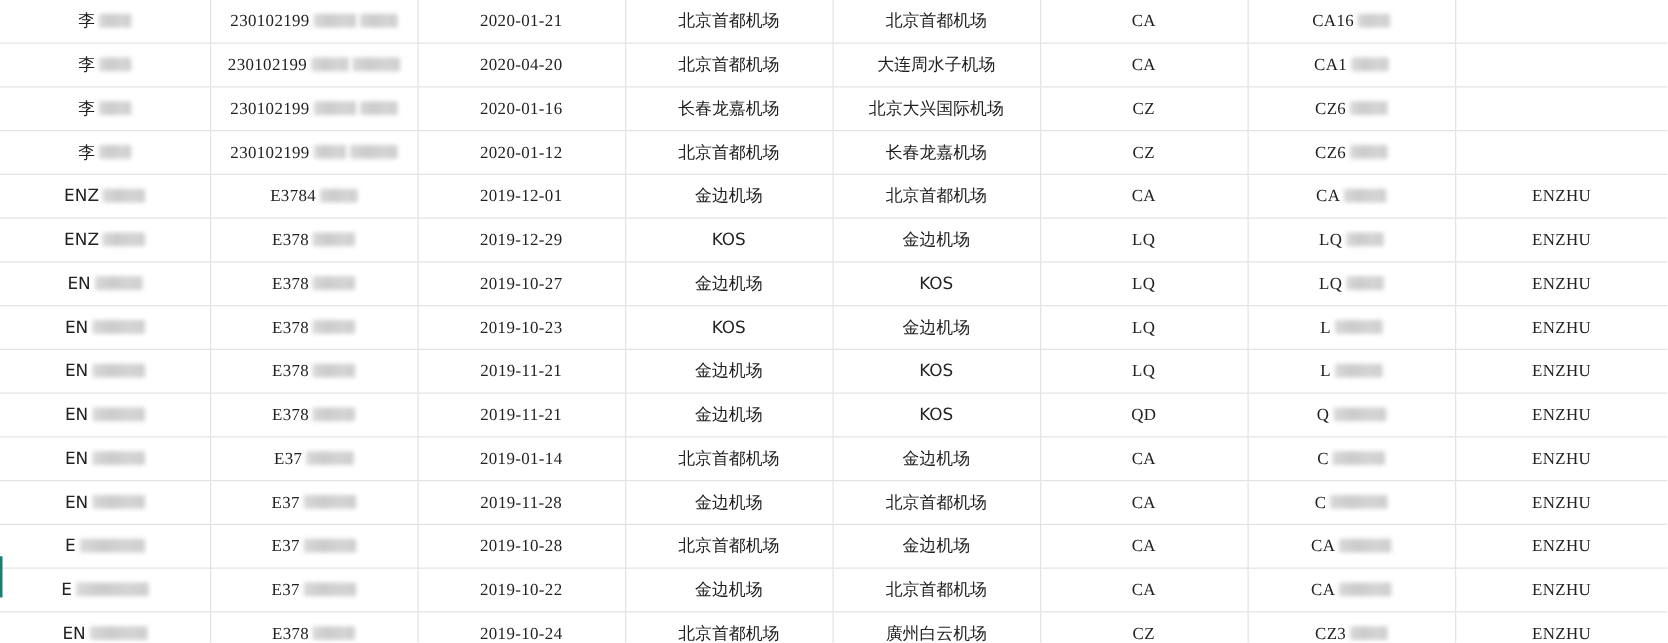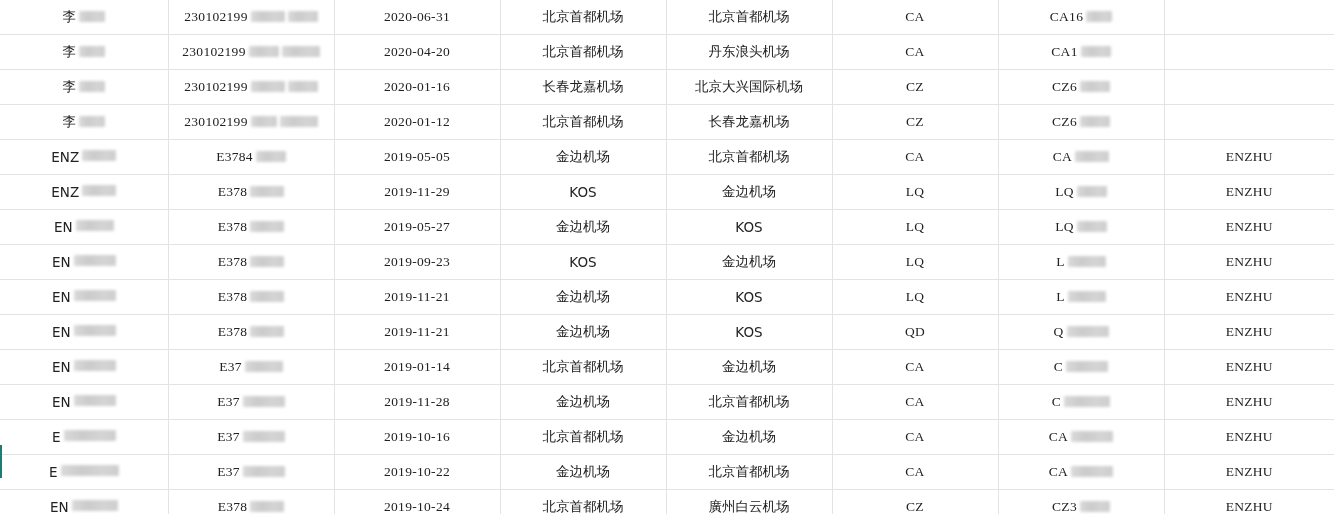--- a/index.html
+++ b/index.html
@@ -109,21 +109,21 @@
           <td><span class="cell-inner">
               <span class="cn">李</span>
               <span class="redact" style="width: 26px;"></span>
             </span></td>
           <td><span class="cell-inner">
               <span class="mono">230102199</span>
               <span class="redact" style="width: 34px;"></span>
               <span class="redact" style="width: 30px;"></span>
             </span></td>
           <td><span class="cell-inner">
-              <span class="mono">2020-06-31</span>
+              <span class="mono">2020-01-21</span>
             </span></td>
           <td><span class="cell-inner">
               <span class="cn">北京首都机场</span>
             </span></td>
           <td><span class="cell-inner">
               <span class="cn">北京首都机场</span>
             </span></td>
           <td><span class="cell-inner">
               <span class="mono">CA</span>
             </span></td>
@@ -143,21 +143,21 @@
               <span class="redact" style="width: 30px;"></span>
               <span class="redact" style="width: 38px;"></span>
             </span></td>
           <td><span class="cell-inner">
               <span class="mono">2020-04-20</span>
             </span></td>
           <td><span class="cell-inner">
               <span class="cn">北京首都机场</span>
             </span></td>
           <td><span class="cell-inner">
-              <span class="cn">丹东浪头机场</span>
+              <span class="cn">大连周水子机场</span>
             </span></td>
           <td><span class="cell-inner">
               <span class="mono">CA</span>
             </span></td>
           <td><span class="cell-inner">
               <span class="mono">CA1</span>
               <span class="redact" style="width: 30px;"></span>
             </span></td>
           <td><span class="cell-inner"></span></td>
         </tr>
@@ -220,21 +220,21 @@
         <tr>
           <td><span class="cell-inner">
               <span class="cn">ENZ</span>
               <span class="redact" style="width: 34px;"></span>
             </span></td>
           <td><span class="cell-inner">
               <span class="mono">E3784</span>
               <span class="redact" style="width: 30px;"></span>
             </span></td>
           <td><span class="cell-inner">
-              <span class="mono">2019-05-05</span>
+              <span class="mono">2019-12-01</span>
             </span></td>
           <td><span class="cell-inner">
               <span class="cn">金边机场</span>
             </span></td>
           <td><span class="cell-inner">
               <span class="cn">北京首都机场</span>
             </span></td>
           <td><span class="cell-inner">
               <span class="mono">CA</span>
             </span></td>
@@ -249,21 +249,21 @@
         <tr>
           <td><span class="cell-inner">
               <span class="cn">ENZ</span>
               <span class="redact" style="width: 34px;"></span>
             </span></td>
           <td><span class="cell-inner">
               <span class="mono">E378</span>
               <span class="redact" style="width: 34px;"></span>
             </span></td>
           <td><span class="cell-inner">
-              <span class="mono">2019-11-29</span>
+              <span class="mono">2019-12-29</span>
             </span></td>
           <td><span class="cell-inner">
               <span class="cn">KOS</span>
             </span></td>
           <td><span class="cell-inner">
               <span class="cn">金边机场</span>
             </span></td>
           <td><span class="cell-inner">
               <span class="mono">LQ</span>
             </span></td>
@@ -278,21 +278,21 @@
         <tr>
           <td><span class="cell-inner">
               <span class="cn">EN</span>
               <span class="redact" style="width: 38px;"></span>
             </span></td>
           <td><span class="cell-inner">
               <span class="mono">E378</span>
               <span class="redact" style="width: 34px;"></span>
             </span></td>
           <td><span class="cell-inner">
-              <span class="mono">2019-05-27</span>
+              <span class="mono">2019-10-27</span>
             </span></td>
           <td><span class="cell-inner">
               <span class="cn">金边机场</span>
             </span></td>
           <td><span class="cell-inner">
               <span class="cn">KOS</span>
             </span></td>
           <td><span class="cell-inner">
               <span class="mono">LQ</span>
             </span></td>
@@ -307,21 +307,21 @@
         <tr>
           <td><span class="cell-inner">
               <span class="cn">EN</span>
               <span class="redact" style="width: 42px;"></span>
             </span></td>
           <td><span class="cell-inner">
               <span class="mono">E378</span>
               <span class="redact" style="width: 34px;"></span>
             </span></td>
           <td><span class="cell-inner">
-              <span class="mono">2019-09-23</span>
+              <span class="mono">2019-10-23</span>
             </span></td>
           <td><span class="cell-inner">
               <span class="cn">KOS</span>
             </span></td>
           <td><span class="cell-inner">
               <span class="cn">金边机场</span>
             </span></td>
           <td><span class="cell-inner">
               <span class="mono">LQ</span>
             </span></td>
@@ -452,21 +452,21 @@
         <tr>
           <td><span class="cell-inner">
               <span class="cn">E</span>
               <span class="redact" style="width: 52px;"></span>
             </span></td>
           <td><span class="cell-inner">
               <span class="mono">E37</span>
               <span class="redact" style="width: 42px;"></span>
             </span></td>
           <td><span class="cell-inner">
-              <span class="mono">2019-10-16</span>
+              <span class="mono">2019-10-28</span>
             </span></td>
           <td><span class="cell-inner">
               <span class="cn">北京首都机场</span>
             </span></td>
           <td><span class="cell-inner">
               <span class="cn">金边机场</span>
             </span></td>
           <td><span class="cell-inner">
               <span class="mono">CA</span>
             </span></td>

